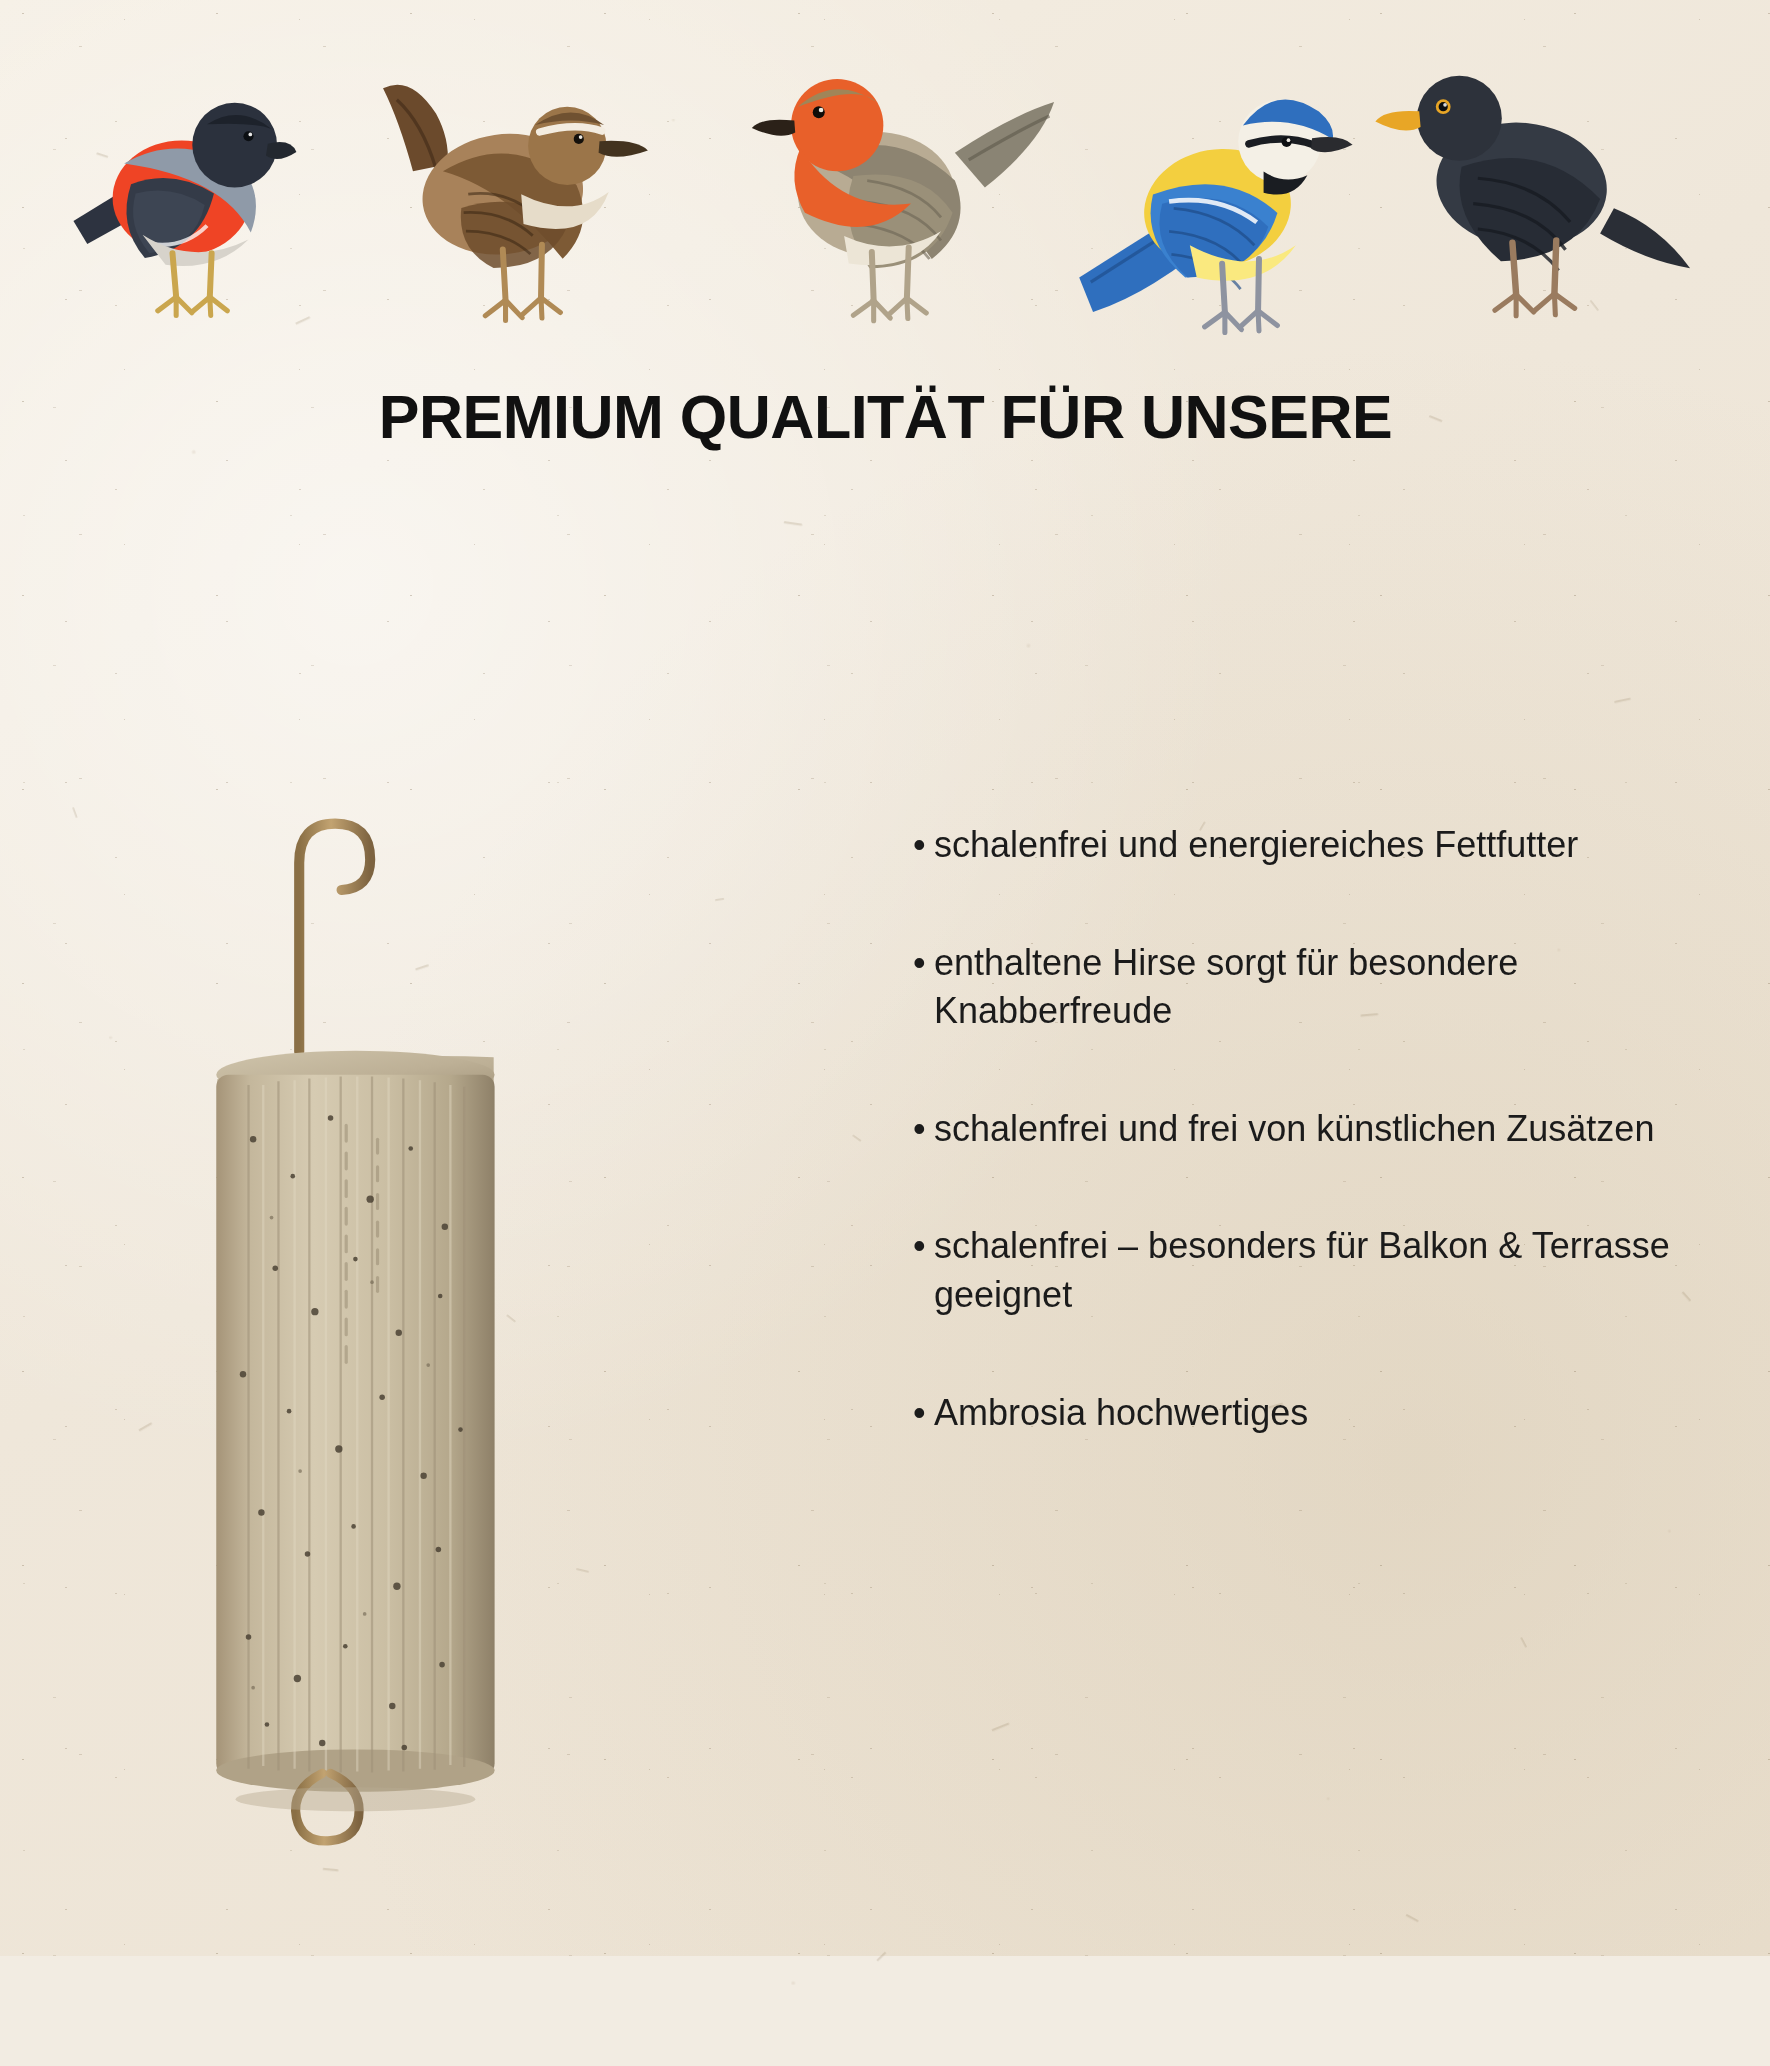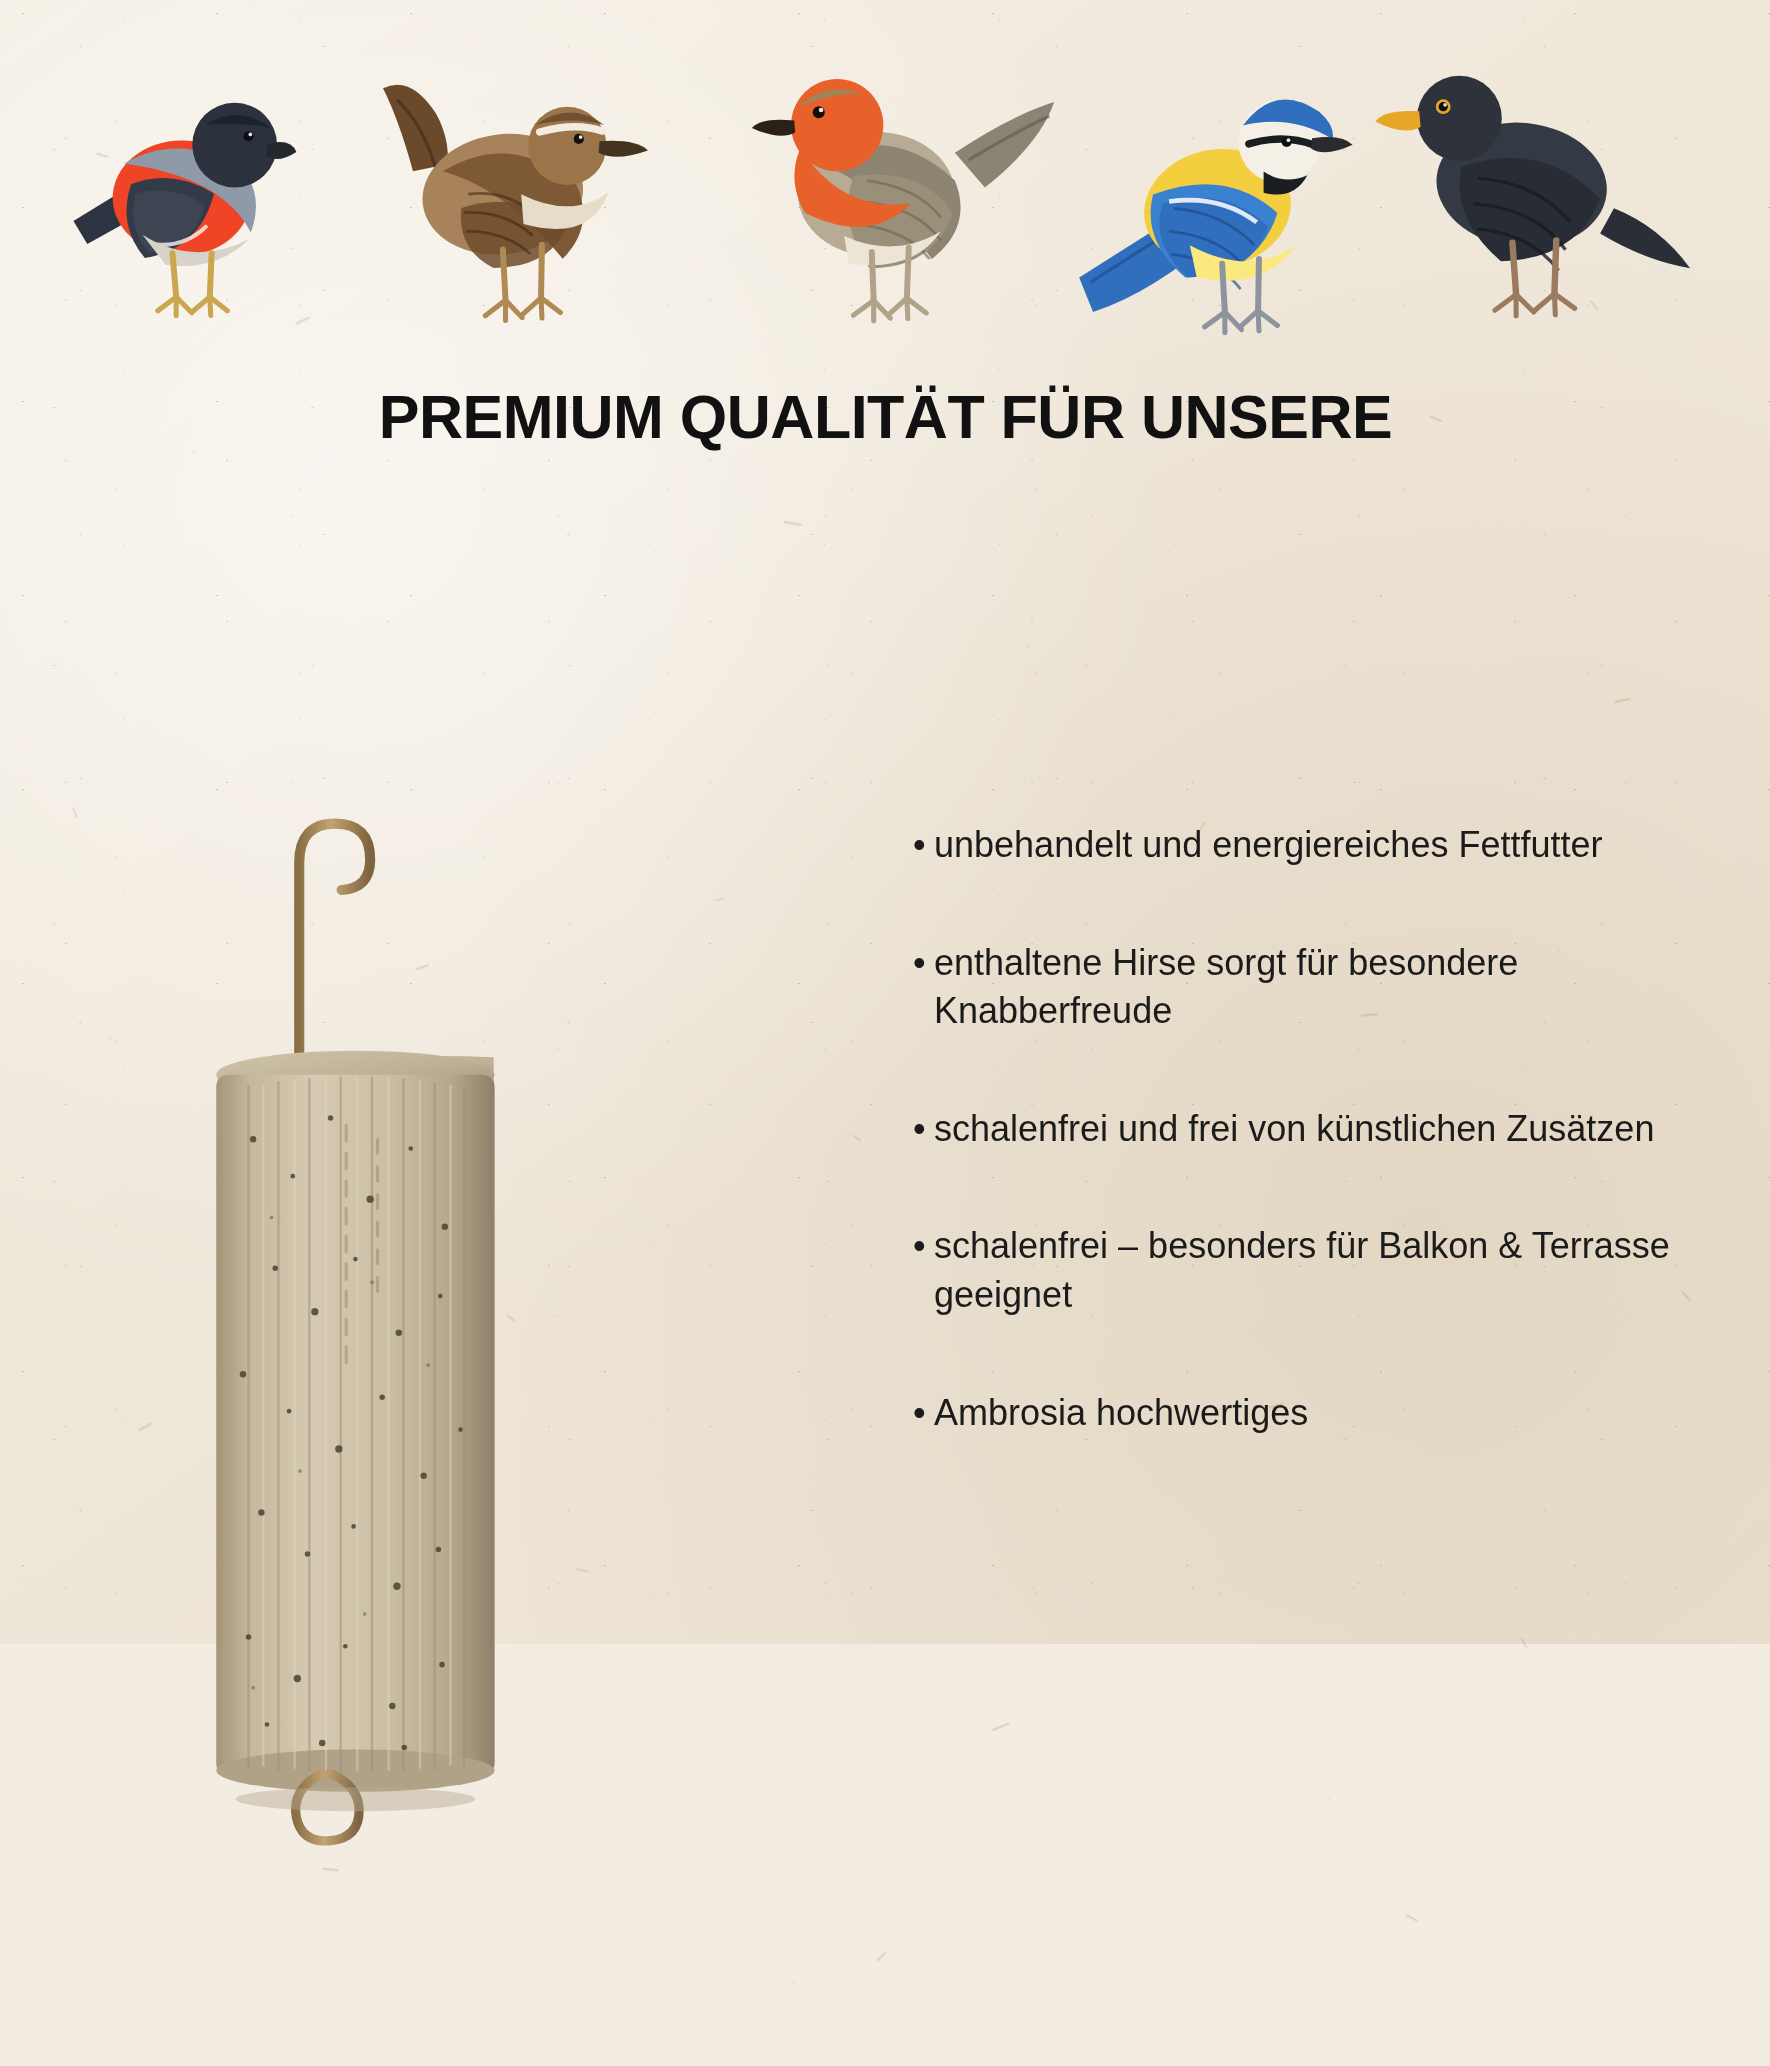--- a/index.html
+++ b/index.html
@@ -11,21 +11,21 @@
     height: 2066px;
     font-family: "Liberation Sans", sans-serif;
     background: #f2ece2;
     overflow: hidden;
   }
 
   
   .page {
     position: relative;
     width: 1771px;
-    height: 1644px;
+    height: 1956px;
     background-color: #f1eade;
     background-image:
       radial-gradient(ellipse 1.4px 0.5px at 12% 7%, rgba(120,100,70,.30) 0 60%, transparent 61%),
       radial-gradient(ellipse 2.3px 0.5px at 33% 19%, rgba(120,100,70,.22) 0 60%, transparent 61%),
       radial-gradient(ellipse 0.9px 0.5px at 71% 11%, rgba(120,100,70,.25) 0 60%, transparent 61%),
       radial-gradient(ellipse 1.8px 0.5px at 88% 27%, rgba(120,100,70,.20) 0 60%, transparent 61%),
       radial-gradient(ellipse 1.4px 0.5px at 52% 41%, rgba(120,100,70,.22) 0 60%, transparent 61%),
       radial-gradient(ellipse 2.8px 0.5px at 21% 58%, rgba(120,100,70,.18) 0 60%, transparent 61%),
       radial-gradient(ellipse 1.4px 0.5px at 63% 66%, rgba(120,100,70,.24) 0 60%, transparent 61%),
       radial-gradient(ellipse 1.8px 0.5px at 84% 77%, rgba(120,100,70,.20) 0 60%, transparent 61%),
@@ -434,21 +434,21 @@
 
       <path d="M300 2306 q-68 34 -56 96 q12 56 74 50 q62 -6 62 -66 q0 -52 -62 -80" stroke="url(#wireGrad)" stroke-width="20" fill="none" stroke-linecap="round"></path>
 
       <ellipse cx="372" cy="2362" rx="260" ry="26" fill="#b7ab92" opacity=".45"></ellipse>
     </svg>
   </div>
 
   <div class="bullets">
     <div class="bullet">
       <span class="bullet-dot">•</span>
-      <span class="bullet-text">unbehandelt und energiereiches Fettfutter</span>
+      <span class="bullet-text">schalenfrei und energiereiches Fettfutter</span>
     </div>
     <div class="bullet">
       <span class="bullet-dot">•</span>
       <span class="bullet-text">enthaltene Hirse sorgt für besondere Knabberfreude</span>
     </div>
     <div class="bullet">
       <span class="bullet-dot">•</span>
       <span class="bullet-text">schalenfrei und frei von künstlichen Zusätzen</span>
     </div>
     <div class="bullet">

